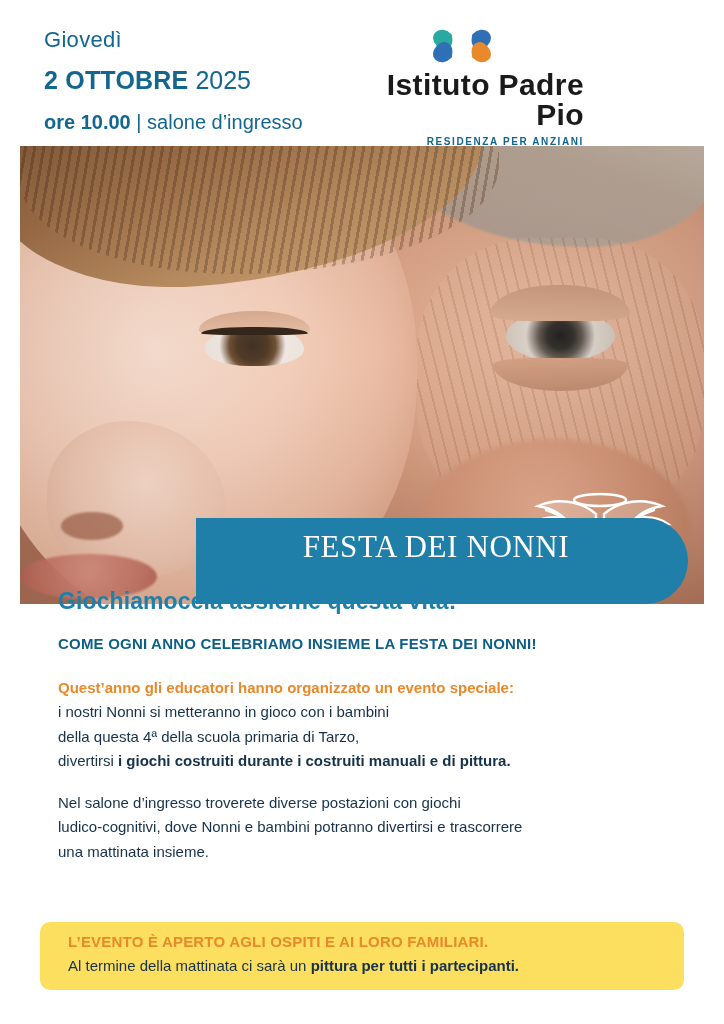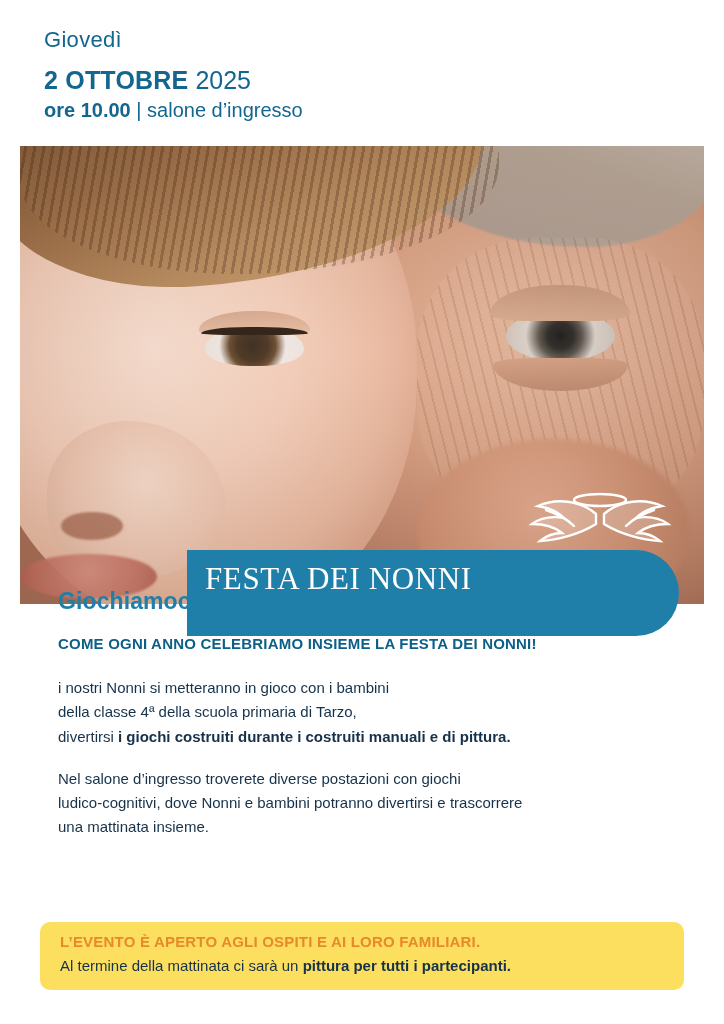--- a/index.html
+++ b/index.html
@@ -51,21 +51,21 @@
   .date-main .day-month {
     font-weight: bold;
     letter-spacing: 0.2px;
   }
   .date-main .year {
     font-weight: normal;
   }
   .time-line {
     font-size: 20px;
     color: #12668f;
-    margin-top: 0;
+    margin-top: 12px;
     line-height: 1.3;
   }
   .time-line .hour {
     font-weight: bold;
   }
   .time-line .sep {
     font-weight: normal;
   }
   .time-line .place {
     font-weight: normal;
@@ -284,30 +284,30 @@
   }
   .photo-soft {
     position: absolute;
     inset: 0;
     background: radial-gradient(ellipse 90% 90% at 50% 45%, rgba(255,255,255,0.05) 0%, rgba(0,0,0,0.10) 100%);
   }
 
   
   .banner {
     position: absolute;
-    left: 187px;
+    left: 196px;
     top: 518px;
     width: 492px;
     height: 86px;
     background: #1f7fa8;
     border-radius: 0 44px 44px 0;
     box-sizing: border-box;
     padding: 8px 30px 8px 18px;
     color: #ffffff;
-    margin-top: 32px;
+    text-align: center;
   }
   .banner-line1, .banner-line2 {
     font-family: "Liberation Serif", serif;
     font-size: 31px;
     letter-spacing: 0.6px;
     line-height: 1.22;
     white-space: nowrap;
   }
   .banner-line1 { margin-top: 2px; }
 
@@ -355,21 +355,21 @@
   
   .footer {
     position: absolute;
     left: 40px;
     top: 922px;
     width: 644px;
     height: 68px;
     background: #fcdf5f;
     border-radius: 10px;
     box-sizing: border-box;
-    padding: 11px 20px;
+    padding: 11px 28px;
   }
   .footer-line1 {
     font-size: 15px;
     font-weight: bold;
     color: #e8892b;
     letter-spacing: 0.2px;
     margin-bottom: 7px;
   }
   .footer-line2 {
     font-size: 15px;
@@ -389,20 +389,35 @@
         <span class="day-month">2 OTTOBRE</span>
         <span class="year">2025</span>
       </div>
       <div class="time-line">
         <span class="hour">ore 10.00</span>
         <span class="sep">|</span>
         <span class="place">salone d’ingresso</span>
       </div>
     </div>
 
+    <div class="logo">
+      <div class="logo-mark">
+        <svg width="66" height="40" viewBox="0 0 66 40">
+          <g fill="none" stroke-width="6" stroke-linecap="round">
+            <path d="M20 10 C12 2, 2 10, 10 18 C16 24, 22 20, 20 10 Z" stroke="#2aa9a0" fill="#2aa9a0"></path>
+            <path d="M46 10 C54 2, 64 10, 56 18 C50 24, 44 20, 46 10 Z" stroke="#2f6fb5" fill="#2f6fb5"></path>
+            <path d="M20 30 C12 38, 2 30, 10 22 C16 16, 22 20, 20 30 Z" stroke="#2f6fb5" fill="#2f6fb5"></path>
+            <path d="M46 30 C54 38, 64 30, 56 22 C50 16, 44 20, 46 30 Z" stroke="#e8892b" fill="#e8892b"></path>
+            <circle cx="33" cy="20" r="5" fill="#ffffff" stroke="none"></circle>
+          </g>
+        </svg>
+      </div>
+      <div class="logo-name">Istituto Padre Pio</div>
+      <div class="logo-sub">RESIDENZA PER ANZIANI</div>
+    </div>
   </div>
 
   <div class="photo">
     <div class="photo-canvas">
       <div class="skin-old"></div>
       <div class="hair-grey"></div>
       <div class="skin-child"></div>
       <div class="hair"></div>
       <div class="hair-strands"></div>
       <div class="wrinkles"></div>
@@ -436,22 +451,23 @@
 
   <div class="banner">
     <div class="banner-line1">FESTA DEI NONNI</div>
   </div>
 
   <div class="content">
     <div class="tagline">Giochiamocela assieme questa vita!</div>
     <div class="subhead">COME OGNI ANNO CELEBRIAMO INSIEME LA FESTA DEI NONNI!</div>
 
     <div class="para">
+      <div class="lead">Quest’anno gli educatori hanno organizzato un evento speciale:</div>
       <div>i nostri Nonni si metteranno in gioco con i bambini</div>
-      <div>della classe 4ª della scuola primaria di Tarzo,</div>
+      <div>della questa 4ª della scuola primaria di Tarzo,</div>
       <div>
         <span>divertirsi </span><b>i giochi costruiti durante i costruiti manuali e di pittura.</b>
       </div>
     </div>
 
     <div class="para-gap"></div>
 
     <div class="para">
       <div>Nel salone d’ingresso troverete diverse postazioni con giochi</div>
       <div>ludico-cognitivi, dove Nonni e bambini potranno divertirsi e trascorrere</div>

